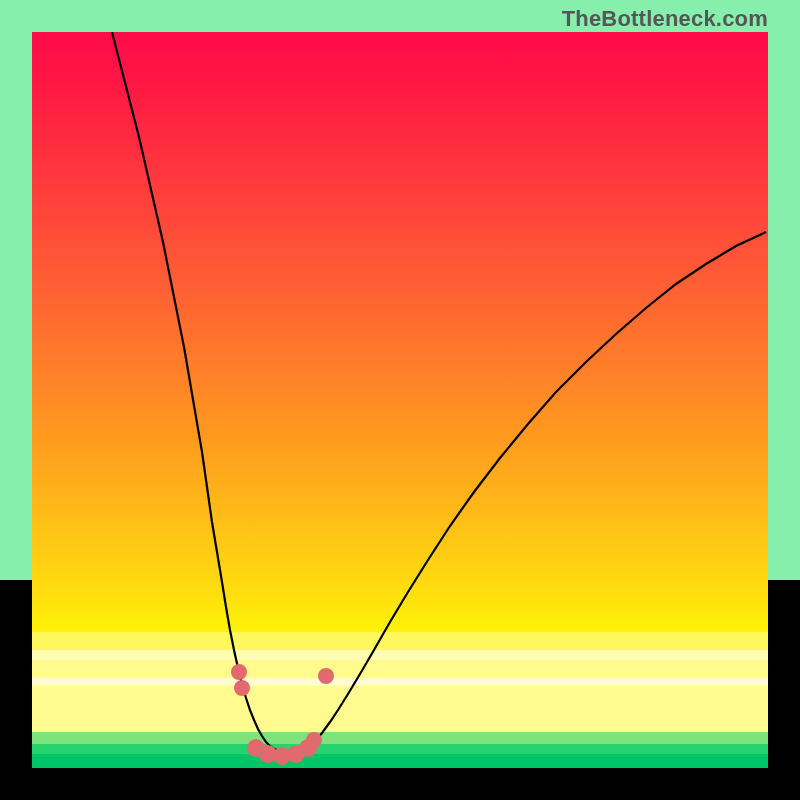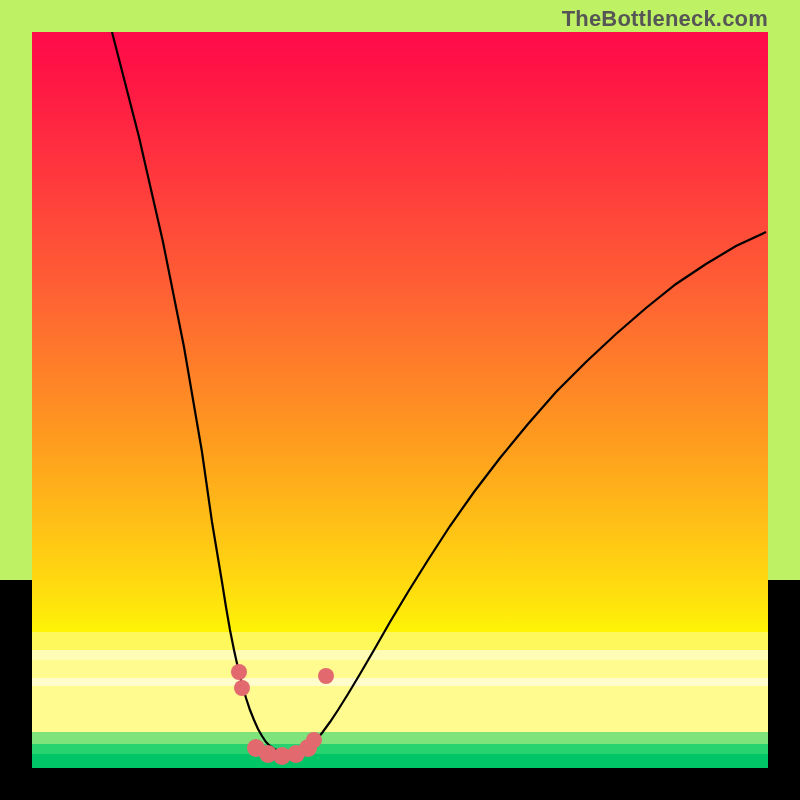--- a/index.html
+++ b/index.html
@@ -9,21 +9,21 @@
     height: 800px;
     background: #000;
     overflow: hidden;
   }
   .frame {
     position: absolute;
     left: 0;
     top: 0;
     width: 800px;
     height: 580px;
-    background: #bef264;
+    background: #86efac;
   }
   .plot {
     position: absolute;
     left: 32px;
     top: 32px;
     width: 736px;
     height: 736px;
     overflow: hidden;
   }
   .gradient-red-yellow {

